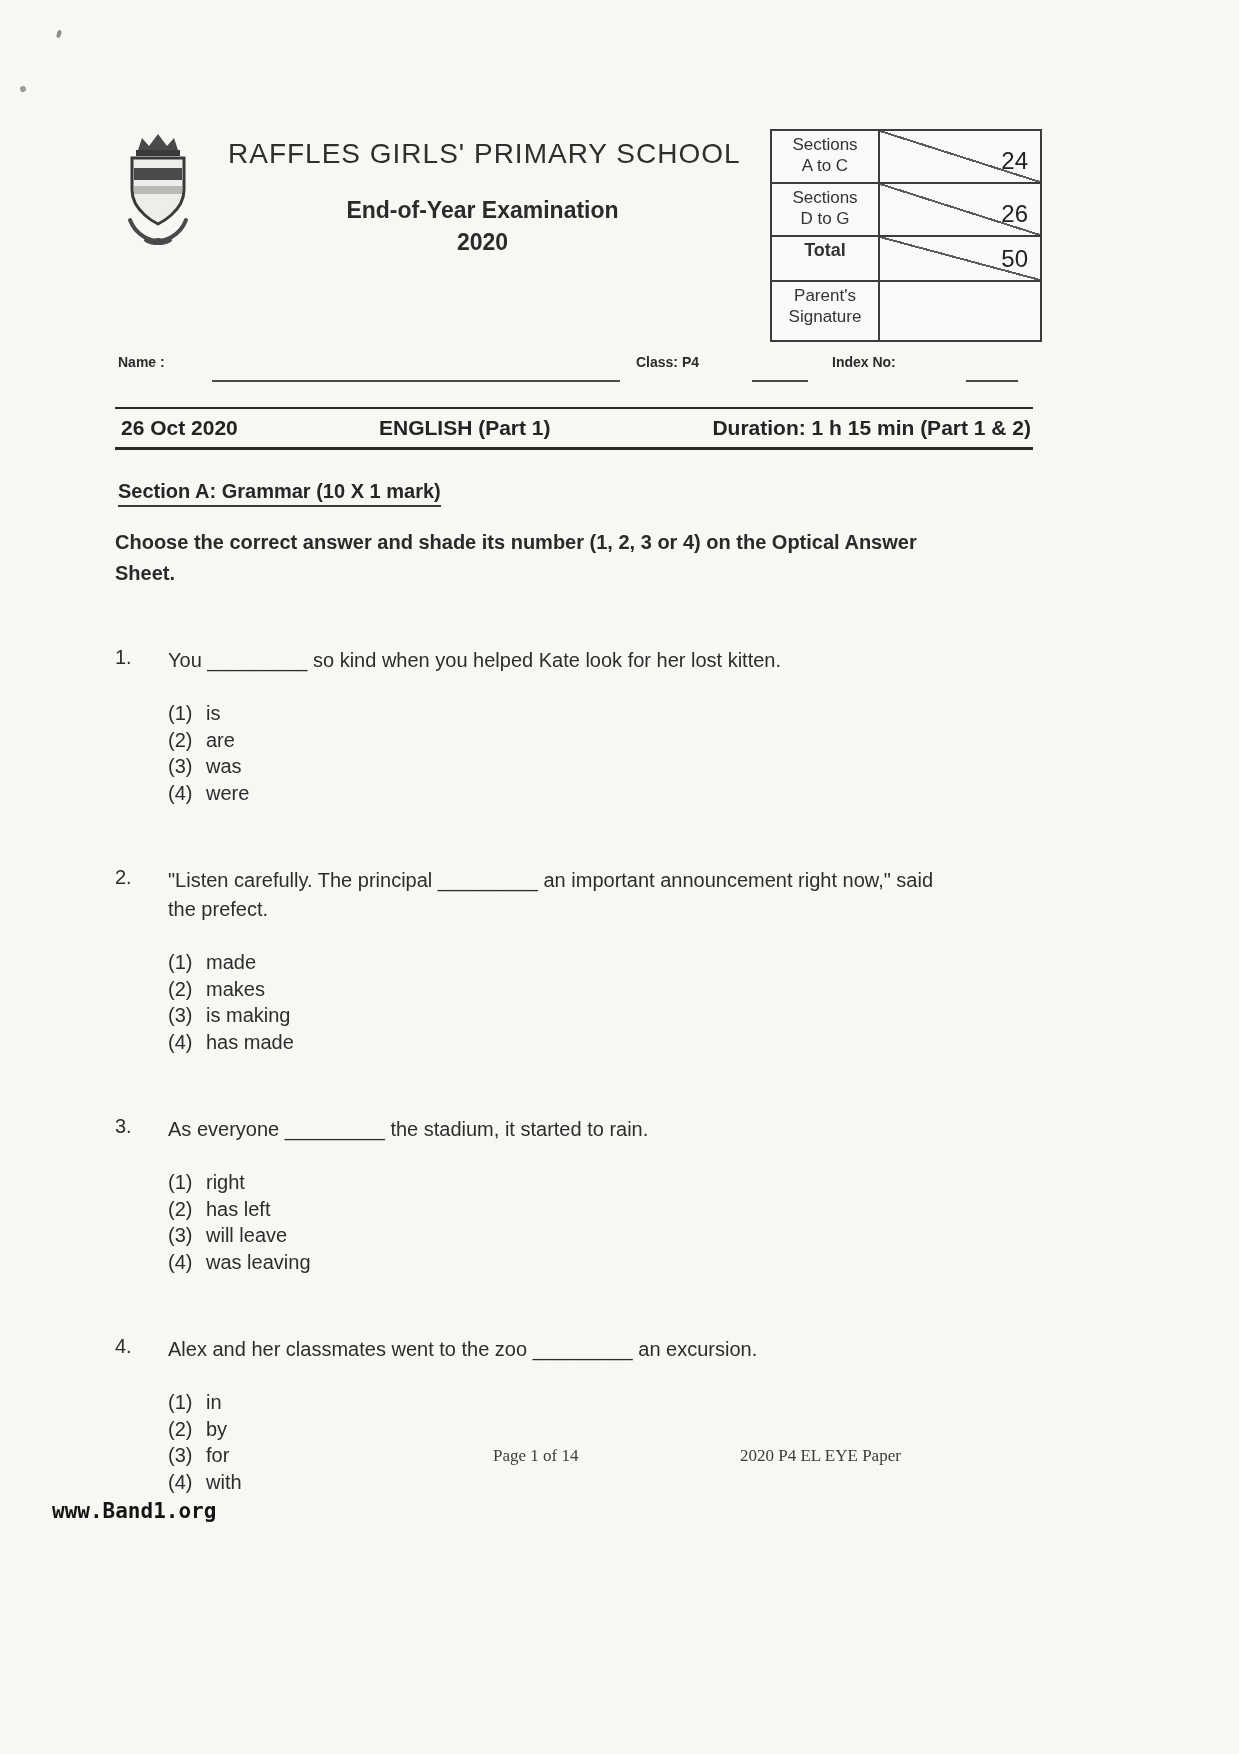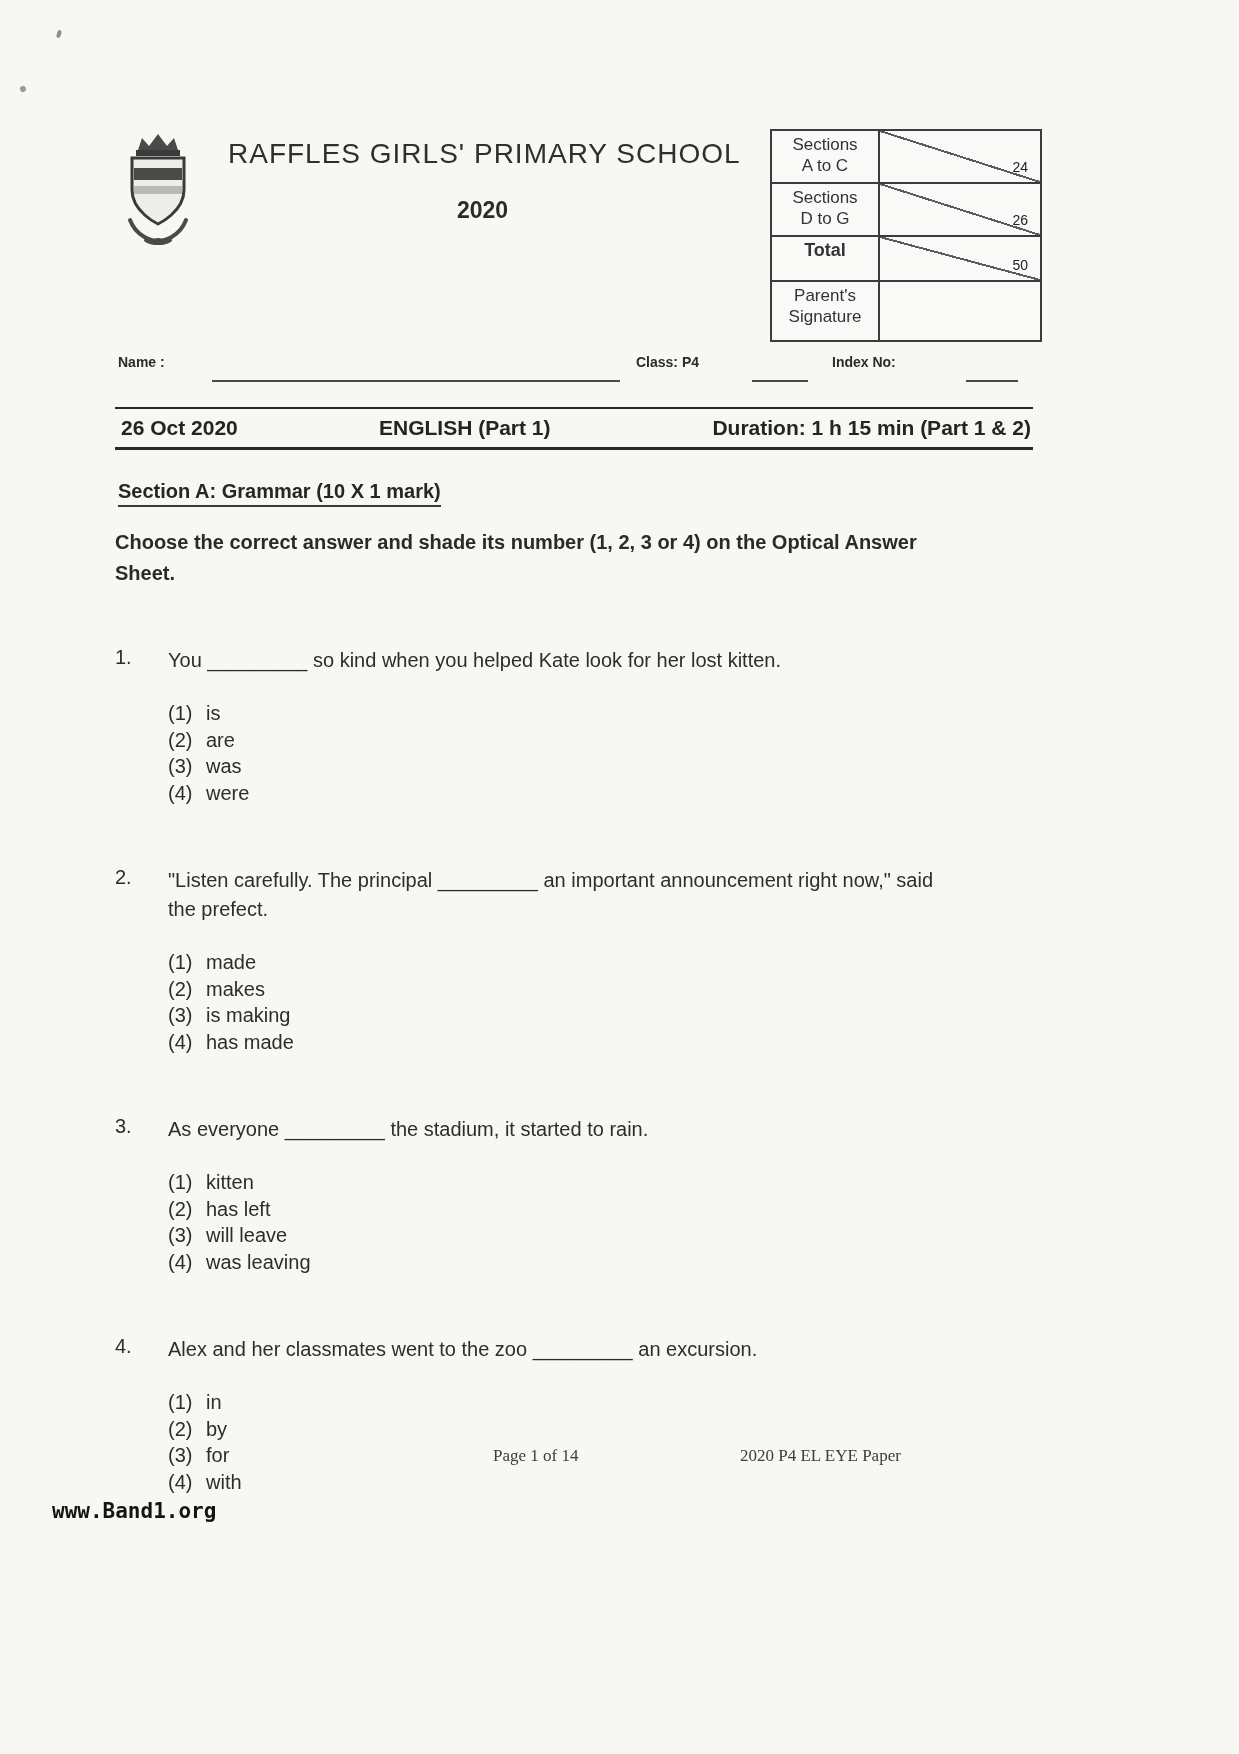--- a/index.html
+++ b/index.html
@@ -21,21 +21,21 @@
   .exam-title-block { position:absolute; left:230px; top:194px; width:505px; text-align:center; font-weight:bold; font-size:23px; line-height:32px; color:#2b2b2b; }
 
   
   .marks-table { position:absolute; left:770px; top:129px; width:272px; border:2px solid #3c3c3c; background:#f9f9f7; }
   .mt-row { display:flex; border-bottom:2px solid #3c3c3c; }
   .mt-row:last-child { border-bottom:none; }
   .mt-label { width:108px; border-right:2px solid #3c3c3c; display:flex; flex-direction:column; align-items:center; font-size:17px; line-height:21px; color:#333; padding:3px 2px; text-align:center; }
   .mt-label.bold { font-weight:bold; font-size:18px; }
   .mt-score { flex:1; position:relative; }
   .mt-score.diag { background:linear-gradient(to right top, transparent calc(50% - 1px), #5a5a5a calc(50% - 1px), #5a5a5a calc(50% + 1px), transparent calc(50% + 1px)); }
-  .mt-score .val { position:absolute; right:12px; bottom:7px; font-size:14px; color:#222; }
+  .mt-score .val { position:absolute; right:12px; bottom:7px; font-size:24px; color:#222; }
   .r1 { height:53px; } .r2 { height:53px; } .r3 { height:45px; } .r4 { height:58px; }
 
   
   .info-row { position:absolute; top:352px; left:0; width:1239px; height:36px; font-weight:bold; font-size:14px; color:#2b2b2b; }
   .info-row .lbl { position:absolute; top:2px; white-space:nowrap; }
   .u { position:absolute; top:0; height:30px; border-bottom:2px solid #4a4a4a; }
   .lbl-name  { left:118px; }
   .u-name    { left:212px; width:408px; }
   .lbl-class { left:636px; }
   .u-class   { left:752px; width:56px; }
@@ -82,20 +82,21 @@
     <path d="M16 30 H68 V62 C68 84 42 96 42 96 C42 96 16 84 16 62 Z" fill="#ededea" stroke="#3a3a3a" stroke-width="3"></path>
     <rect x="18" y="40" width="48" height="12" fill="#4a4a4a"></rect>
     <rect x="18" y="58" width="48" height="8" fill="#b9b9b6"></rect>
     <path d="M14 92 C20 108 36 114 42 112 C48 114 64 108 70 92" fill="none" stroke="#4a4a4a" stroke-width="4" stroke-linecap="round"></path>
     <path d="M30 112 C36 116 48 116 54 112" fill="none" stroke="#4a4a4a" stroke-width="4" stroke-linecap="round"></path>
   </svg>
 </div>
 
 <div class="school-name">RAFFLES GIRLS' PRIMARY SCHOOL</div>
 <div class="exam-title-block">
+  <div>End-of-Year Examination</div>
   <div>2020</div>
 </div>
 
 <div class="marks-table">
   <div class="mt-row r1">
     <div class="mt-label">
       <span>Sections</span>
       <span>A to C</span>
     </div>
     <div class="mt-score diag">
@@ -198,21 +199,21 @@
     </div>
   </div>
 
   <div class="question">
     <div class="qnum">3.</div>
     <div class="qbody">
       <div class="qtext">As everyone _________ the stadium, it started to rain.</div>
       <div class="options">
         <div class="option">
           <span class="onum">(1)</span>
-          <span class="otext">kitten</span>
+          <span class="otext">right</span>
         </div>
         <div class="option">
           <span class="onum">(2)</span>
           <span class="otext">has left</span>
         </div>
         <div class="option">
           <span class="onum">(3)</span>
           <span class="otext">will leave</span>
         </div>
         <div class="option">

